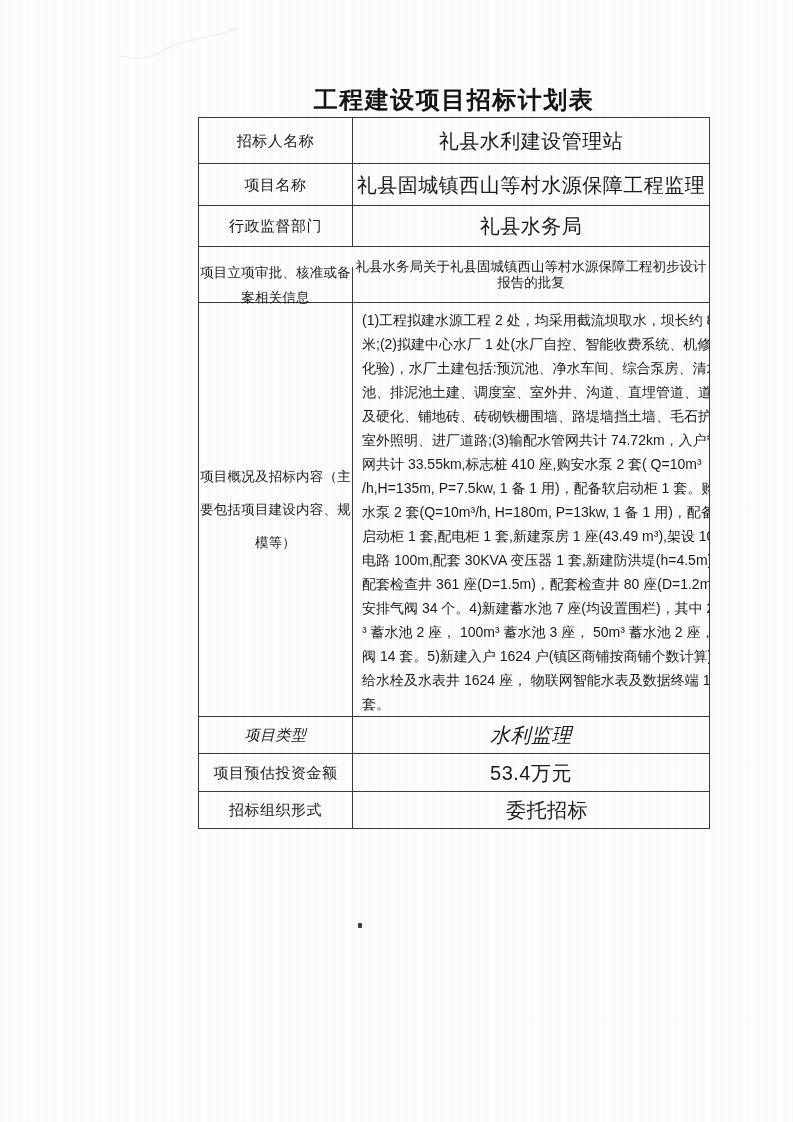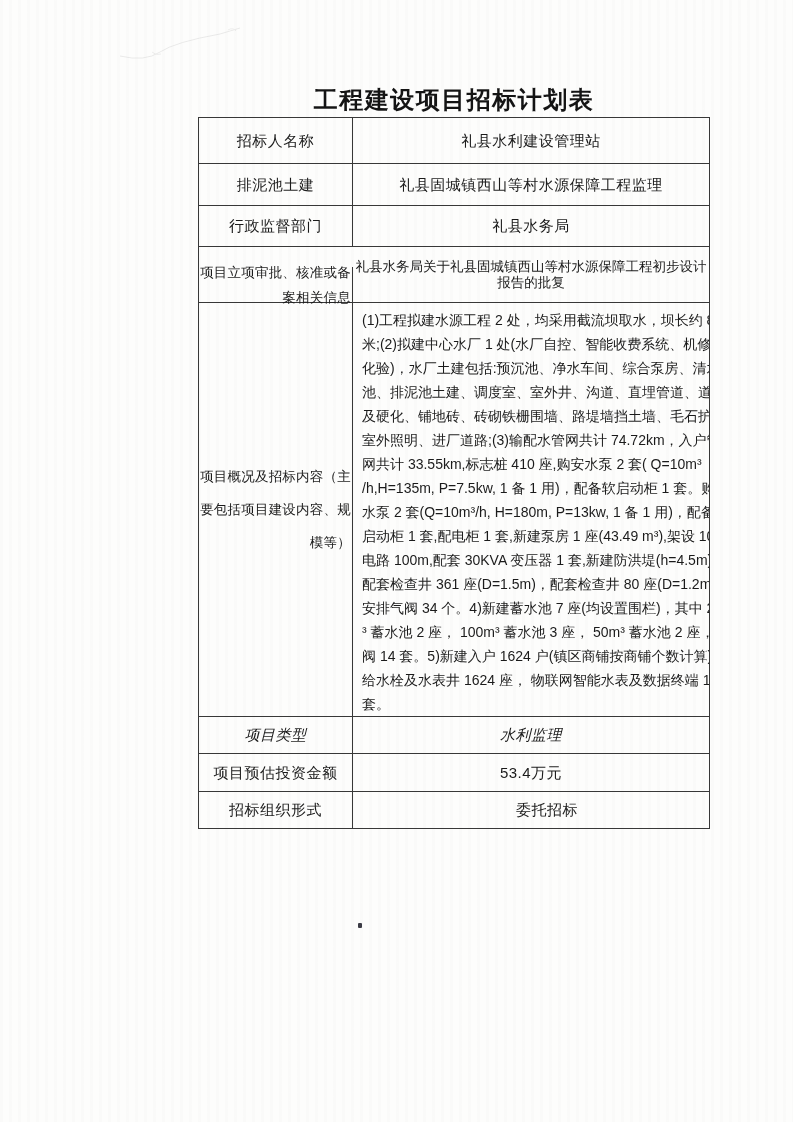--- a/index.html
+++ b/index.html
@@ -55,25 +55,24 @@
     text-align: center;
     white-space: pre-line;
   }
   .cell.label {
     width: 154px;
     border-right: 1px solid #383838;
     font-size: 15px;
     line-height: 24px;
     letter-spacing: 0.5px;
     padding: 0 1px;
-    text-align: right;
   }
   .cell.value {
     flex: 1;
-    font-size: 15px;
+    font-size: 20px;
     line-height: 24px;
     letter-spacing: 0.5px;
     padding: 0 2px;
   }
   
   .r1 { height: 46px; }
   .r2 { height: 42px; }
   .r3 { height: 41px; }
   .r4 { height: 56px; }
   .r5 { height: 414px; }
@@ -121,21 +120,21 @@
   </svg>
 
   <div class="doc-title">工程建设项目招标计划表</div>
 
   <div class="bid-table">
     <div class="row r1">
       <div class="cell label">招标人名称</div>
       <div class="cell value">礼县水利建设管理站</div>
     </div>
     <div class="row r2">
-      <div class="cell label">排泥池土建</div>
+      <div class="cell label">项目名称</div>
       <div class="cell value">礼县固城镇西山等村水源保障工程监理</div>
     </div>
     <div class="row r3">
       <div class="cell label">行政监督部门</div>
       <div class="cell value">礼县水务局</div>
     </div>
     <div class="row r4">
       <div class="cell label">项目立项审批、核准或备
 案相关信息</div>
       <div class="cell value">礼县水务局关于礼县固城镇西山等村水源保障工程初步设计

